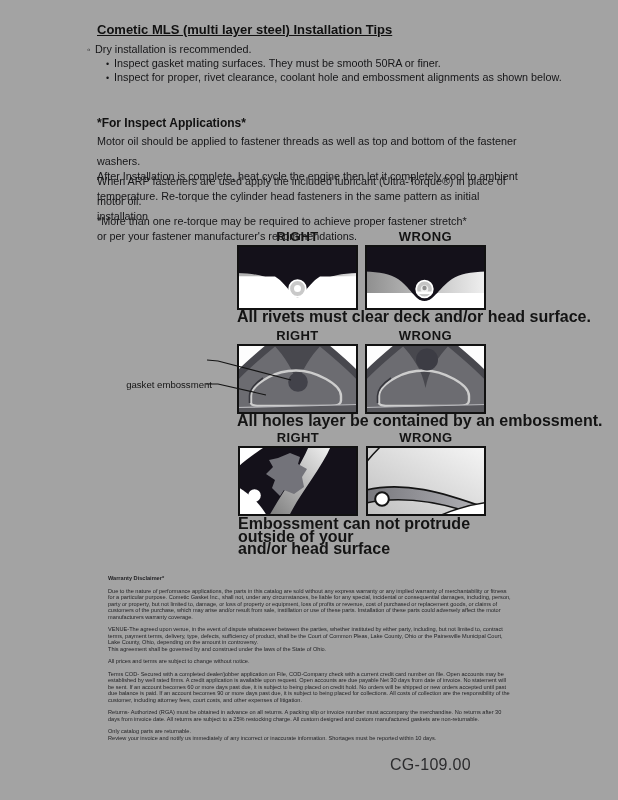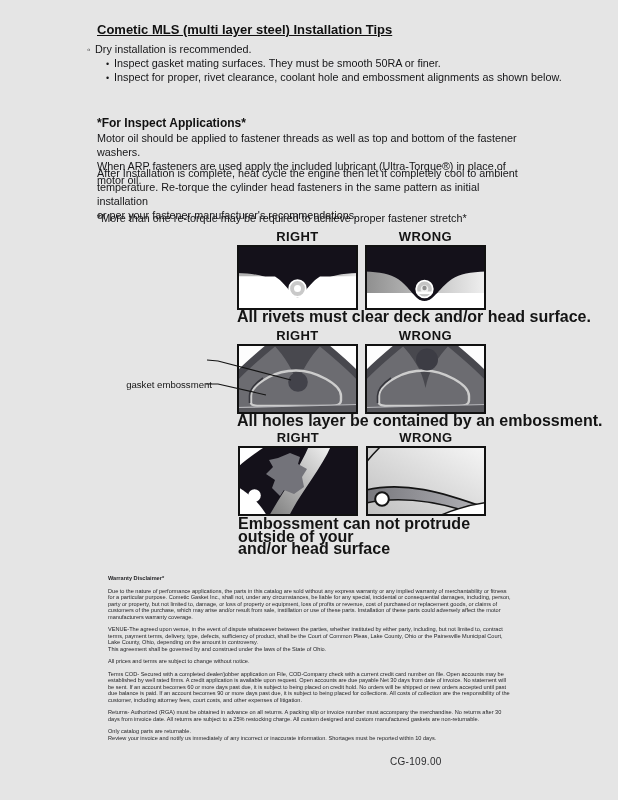--- a/index.html
+++ b/index.html
@@ -1,53 +1,53 @@
 <!DOCTYPE html>
 <html><head>
 <meta charset="utf-8">
 <style>
   html,body{margin:0;padding:0;background:#ffffff;}
   .page{
-    position:relative;width:618px;height:800px;background:#e5e5e5;
+    position:relative;width:618px;height:800px;background:#a3a3a3;
     font-family:"Liberation Sans",sans-serif;color:#1c1c1e;overflow:hidden;
   }
   .abs{position:absolute;}
   
   .title{
     left:97px;top:22px;width:440px;margin:0;
     font-size:13px;font-weight:bold;text-decoration:underline;
     letter-spacing:0;color:#111;
   }
   
   .tips{left:87px;top:43px;width:450px;list-style:none;margin:0;padding:0;
     font-size:10.8px;line-height:13.5px;color:#161618;}
   .tips li{white-space:nowrap;}
   .tips .b{display:inline-block;width:8px;font-size:10px;}
   .tips li.sub{padding-left:19px;}
   .tips li.sub .b{font-size:9px;}
   
   .dheading{left:97px;top:116px;margin:0;font-size:12px;font-weight:bold;color:#111;}
-  .para{left:97px;width:430px;font-size:10.8px;line-height:14px;color:#161618;}
+  .para{left:97px;width:430px;font-size:10.8px;line-height:20px;color:#161618;}
   .p1{top:131px;}
   .p2{top:166px;}
   .note{top:211px;}
   
   .figlabel{width:121px;text-align:center;font-size:13px;font-weight:600;
     letter-spacing:.4px;color:#141414;}
   .caption{font-size:16px;font-weight:bold;color:#141414;line-height:12.5px;}
   .callout{font-size:9.6px;line-height:11px;color:#141414;text-align:right;width:117px;left:95px;}
   .figbox{display:block;}
   .leader{pointer-events:none;z-index:6;}
   
   .fineprint{left:108px;top:575px;width:405px;font-size:5.6px;line-height:6.5px;color:#1f1f22;}
   .fineprint p{margin:0 0 6px 0;}
   .fineprint p.tight{margin-bottom:0;}
   .fineprint .fphead{font-weight:bold;}
   
-  .footer{left:390px;top:756px;font-size:10px;color:#2c2c2e;letter-spacing:.3px;}
+  .footer{left:390px;top:756px;font-size:16px;color:#2c2c2e;letter-spacing:.3px;}
 </style>
 </head>
 <body>
 
 <div class="page">
 
   <h1 class="abs title">Cometic MLS (multi layer steel) Installation Tips</h1>
 
   <ul class="abs tips">
     <li><span class="b">◦</span><span>Dry installation is recommended.</span></li>

